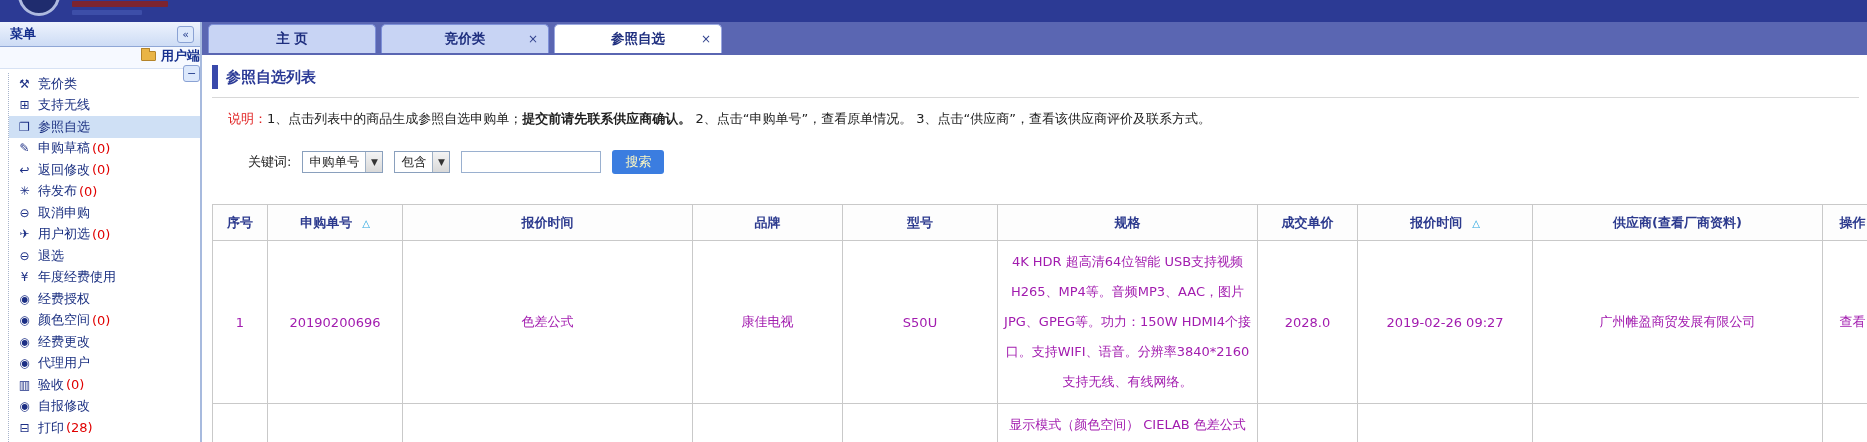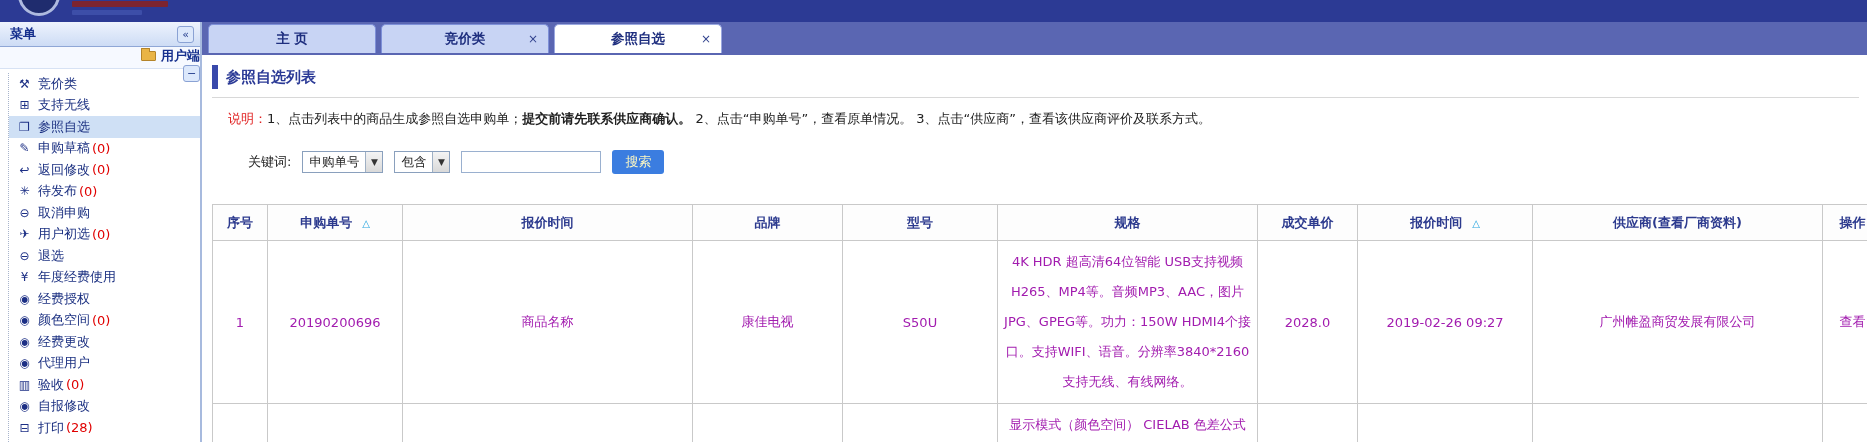--- a/index.html
+++ b/index.html
@@ -255,21 +255,21 @@
               <th><span>成交单价</span></th>
               <th><span>报价时间</span><span class="sort-ic">△</span></th>
               <th><span>供应商(查看厂商资料)</span></th>
               <th><span>操作</span></th>
             </tr>
           </thead>
           <tbody>
             <tr>
               <td>1</td>
               <td class="order-link">20190200696</td>
-              <td class="product-link">商品名称</td>
+              <td class="product-link">色差公式</td>
               <td>康佳电视</td>
               <td>S50U</td>
               <td class="spec-cell">4K HDR 超高清64位智能 USB支持视频H265、MP4等。音频MP3、AAC，图片JPG、GPEG等。功力：150W HDMI4个接口。支持WIFI、语音。分辨率3840*2160 支持无线、有线网络。</td>
               <td>2028.0</td>
               <td>2019-02-26 09:27</td>
               <td class="supplier-link">广州帷盈商贸发展有限公司</td>
               <td class="action-link">查看</td>
             </tr>
             <tr>
               <td></td>

